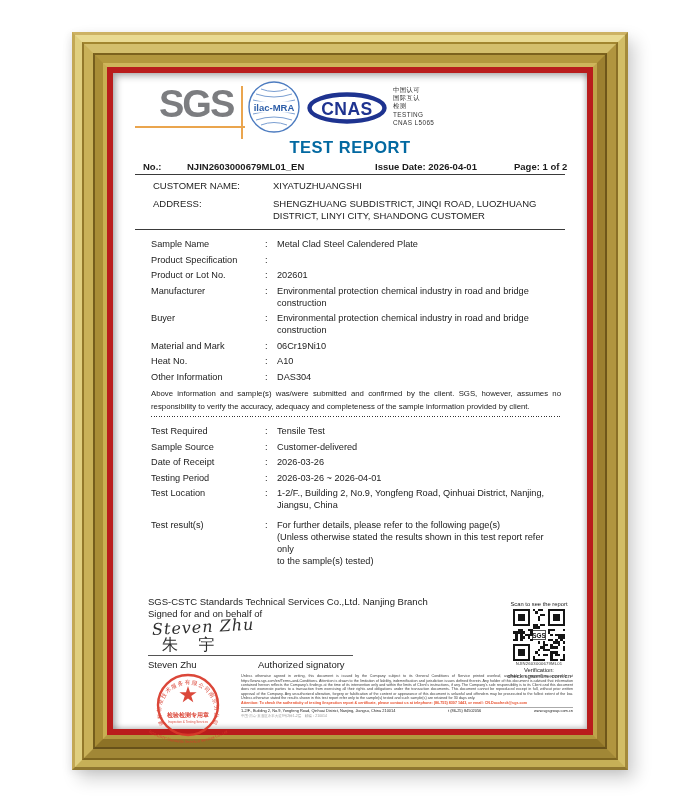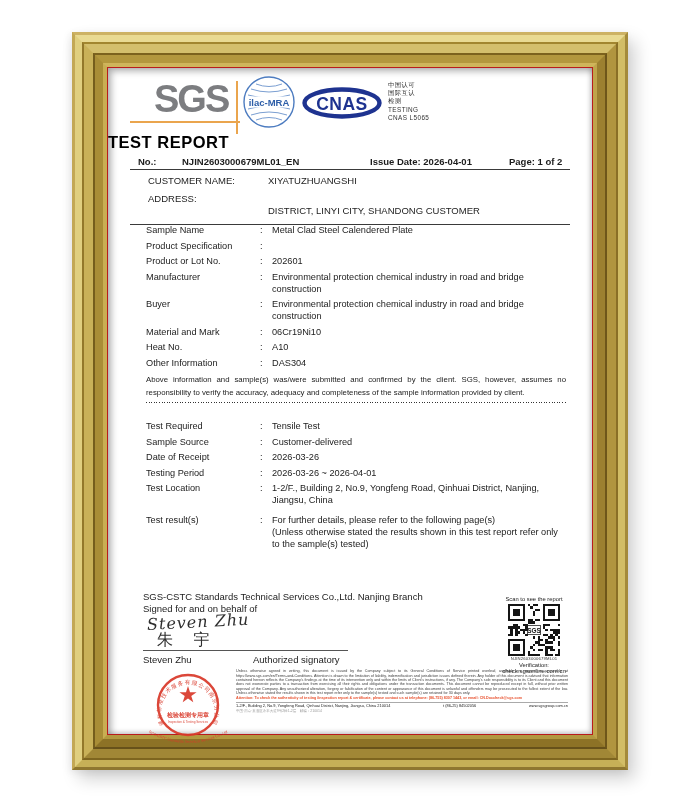--- a/index.html
+++ b/index.html
@@ -9,54 +9,54 @@
   .frame{position:absolute;left:72px;top:32px;width:556px;height:738px;
     box-shadow:7px 9px 16px rgba(0,0,0,.18), -2px 2px 8px rgba(0,0,0,.08);}
   .f{width:100%;height:100%;box-sizing:border-box;}
   .f1{border:3px solid;border-color:#cdb264 #a48a3b #8f7730 #c3a855;}
   .f2{border:7px solid;border-color:#e9da92 #d2bd66 #c6b057 #e0cf7f;}
   .f3{border:2px solid;border-color:#a2862f #8a6f26 #7e651f #93782a;}
   .f4{border:9px solid;border-color:#d4bf6c #b1953f #a18736 #c9b158;}
   .f5{border:2px solid;border-color:#7c621d #6e561a #67511a #755d1c;}
   .f6{border:8px solid;border-color:#b3973d #9c8030 #8d7226 #a98d36;}
   .f7{border:4px solid;border-color:#cfb55b #bfa44a #b2993f #c9ae52;}
-  .f8{border:1px solid #b91c1c;}
+  .f8{border:6px solid #b91c1c;}
 
   .cert{position:relative;width:100%;height:100%;background:#fff;overflow:hidden;
     box-shadow:inset 3px 3px 7px rgba(0,0,0,.32), inset -2px -2px 5px rgba(0,0,0,.18);
     color:#1c1c1c;}
 
   
   .sgs-logo{position:absolute;left:22px;top:6px;width:114px;height:62px;}
   .sgs-text{position:absolute;left:24px;top:6px;font-size:38px;font-weight:bold;color:#7c7d80;
     letter-spacing:-2px;line-height:1;}
   .sgs-h{position:absolute;left:0;top:47px;width:110px;height:1.6px;background:#eaa54e;}
   .sgs-v{position:absolute;left:106px;top:7px;width:1.6px;height:53px;background:#eaa54e;}
   .ilac{position:absolute;left:134px;top:7px;width:54px;height:54px;}
   .cnas{position:absolute;left:194px;top:19px;width:80px;height:32px;}
   .cnas-cn{position:absolute;left:280px;top:13px;font-size:6.4px;line-height:8.2px;color:#333;
     letter-spacing:.4px;}
 
   
-  .title{position:absolute;left:0;top:65px;width:100%;font-size:16.5px;
-    font-weight:bold;letter-spacing:.5px;color:#000000;}
+  .title{position:absolute;left:0;top:65px;width:100%;text-align:center;font-size:16.5px;
+    font-weight:bold;letter-spacing:.5px;color:#0369a1;}
   .norow{position:absolute;left:0;top:88px;width:100%;font-size:9.5px;font-weight:bold;height:12px;padding-left:28px;}
   .norow span{position:absolute;white-space:nowrap;}
   .no-lbl{left:30px;} .no-val{left:74px;text-align:right;} .issue{left:262px;text-align:right;} .page{left:401px;}
 
   .hline{position:absolute;left:22px;right:22px;height:1px;background:#3a3a3a;}
   .hl1{top:101px;} .hl2{top:156px;}
 
   
   .customer{position:absolute;left:40px;top:107px;right:24px;font-size:9.5px;line-height:12px;}
   .customer .crow{display:grid;grid-template-columns:120px 1fr;margin-bottom:5.5px;}
 
   
   .tbl{position:absolute;left:38px;right:26px;font-size:9.2px;line-height:12px;}
-  .t1{top:156px;} .t2{top:352px;}
+  .t1{top:165px;} .t2{top:352px;}
   .row{display:grid;grid-template-columns:114px 12px 1fr;margin-bottom:3.5px;}
   .val{white-space:pre-line;}
   .disclaimer{margin-top:4px;font-size:7.8px;line-height:13px;text-align:justify;color:#1c1c1c;}
   .dotline{margin-top:3px;height:2px;
     background:repeating-linear-gradient(90deg,#333 0 1px,transparent 1px 2.6px);
     background-position:0 0;background-size:100% 1.4px;background-repeat:no-repeat;}
 
   
   .sig{position:absolute;left:35px;top:523px;width:330px;font-size:9.5px;line-height:12px;}
   .script{font-family:"DejaVu Serif", serif;font-style:italic;font-size:16px;color:#2e2e2e;
@@ -145,21 +145,21 @@
     <div class="hline hl1"></div>
 
     <div class="customer">
       <div class="crow">
         <span>CUSTOMER NAME:</span>
         <span>XIYATUZHUANGSHI</span>
       </div>
       <div class="crow">
         <span>ADDRESS:</span>
         <span>
-          <br>
+          <span>SHENGZHUANG SUBDISTRICT, JINQI ROAD, LUOZHUANG</span><br>
           <span>DISTRICT, LINYI CITY, SHANDONG CUSTOMER</span>
         </span>
       </div>
     </div>
 
     <div class="hline hl2"></div>
 
     <div class="tbl t1">
       <div class="row">
                           <span class="lbl">Sample Name</span>

